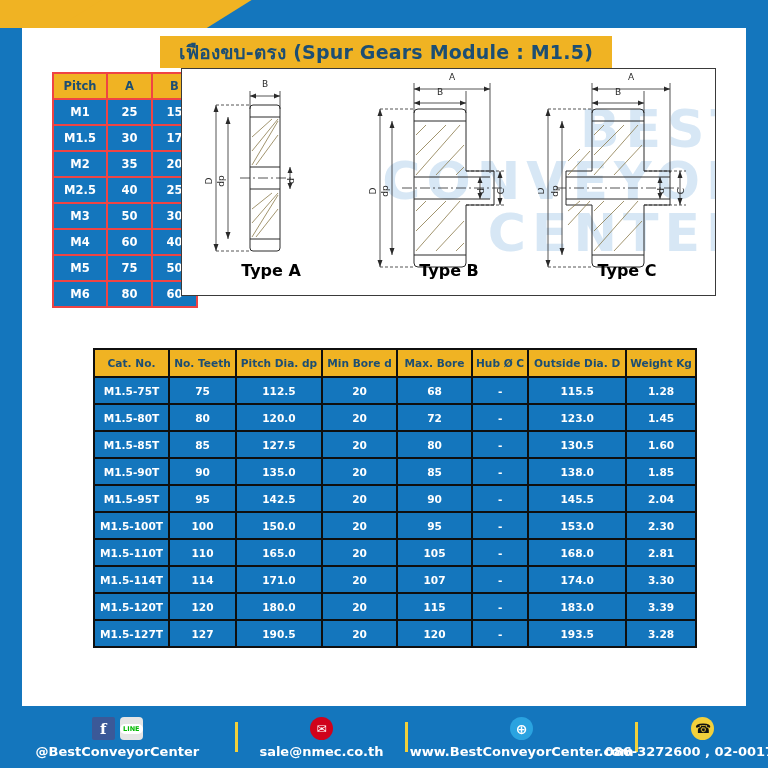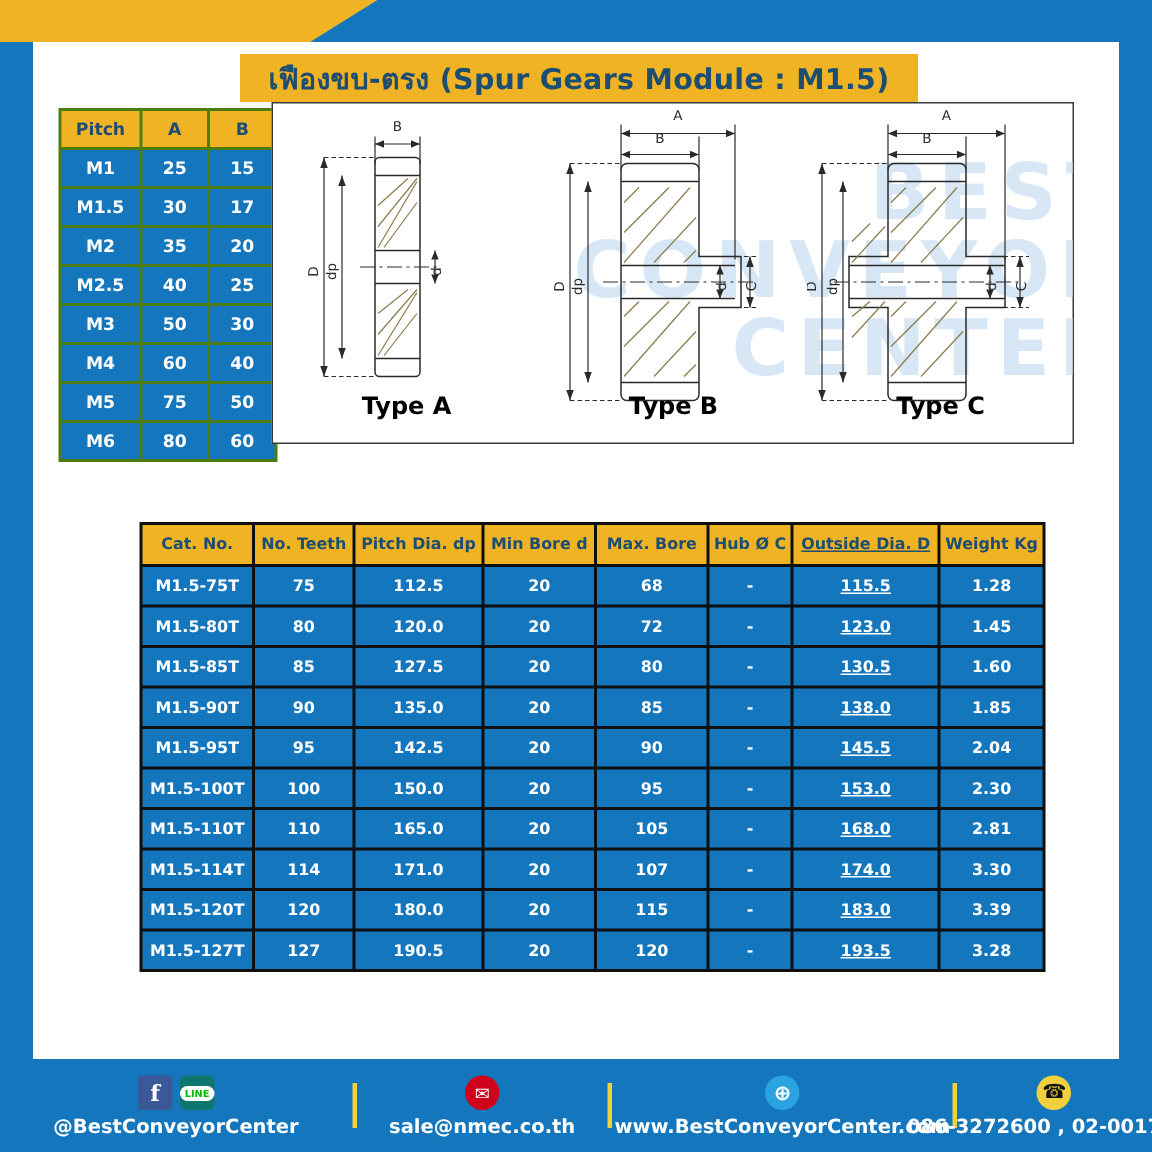--- a/index.html
+++ b/index.html
@@ -38,23 +38,23 @@
     background: #f0b323;
     display: flex; align-items: center; justify-content: center;
   }
   #title-text {
     color: #1c4e73; font-size: 19px; font-weight: bold;
     letter-spacing: .2px; white-space: nowrap;
   }
 
   
   #pitch-table {
-    position: absolute; left: 17px; top: 44px;
+    position: absolute; left: 30px; top: 44px;
     border-collapse: separate; border-spacing: 2px;
-    background: #4d7c0f;
+    background: #ef4444;
   }
   #pitch-table th, #pitch-table td {
     width: 43px; height: 24px; text-align: center; vertical-align: middle;
     font-size: 11.5px; font-weight: bold; color: #ffffff;
     background: #1476bd; border: none;
   }
   #pitch-table th { background: #f0b323; color: #1c4e73; }
   #pitch-table th:first-child, #pitch-table td:first-child { width: 52px; }
 
   
@@ -94,37 +94,37 @@
     font-size: 10.6px; font-weight: bold; height: 26px;
     text-align: center; white-space: nowrap; padding: 0 3px;
   }
   #main-table td {
     background: #1476bd; color: #ffffff;
     font-size: 10.6px; font-weight: bold; height: 25px;
     text-align: center; white-space: nowrap; padding: 0 3px;
   }
   .c0 { width: 73px; } .c1 { width: 65px; } .c2 { width: 84px; }
   .c3 { width: 73px; } .c4 { width: 73px; } .c5 { width: 48px; }
-  .c6 { width: 96px; text-decoration: underline; } .c7 { width: 64px; margin-left: 20px; }
+  .c6 { width: 96px; } .c7 { width: 64px; margin-left: 20px; }
 
   
   #footer {
     position: absolute; left: 0; top: 706px; width: 768px; height: 62px;
     background: #1476bd;
     display: flex; align-items: center;
   }
   .f-item { display: flex; flex-direction: column; align-items: center; justify-content: center; }
   .f-icons { display: flex; gap: 5px; align-items: center; height: 26px; margin-bottom: 2px; }
   .f-label { color: #ffffff; font-size: 13px; font-weight: bold; white-space: nowrap; text-align: center; }
   .f-sep { width: 3px; height: 30px; background: #f2d03b; }
 
   .ic { width: 23px; height: 23px; display: flex; align-items: center; justify-content: center;
         font-weight: bold; color: #fff; font-size: 15px; }
   .ic-fb { background: #3b5998; border-radius: 2px; font-family: "DejaVu Serif", serif; }
-  .ic-line { background: #0f766e; border-radius: 4px; font-size: 7px; text-decoration: underline; }
+  .ic-line { background: #e5e5e5; border-radius: 4px; font-size: 7px; text-decoration: underline; }
   .ic-line span { background:#fff; color:#00b900; border-radius:6px; padding:1px 3px; font-size:6.5px; }
   .ic-mail { background: #d0021b; border-radius: 50%; font-size: 12px; }
   .ic-web { background: #2aa3e0; border-radius: 50%; font-size: 14px; }
   .ic-tel { background: #f2d03b; border-radius: 50%; color: #111; font-size: 13px; }
 </style>
 </head>
 <body>
 
 <div id="page">
 

